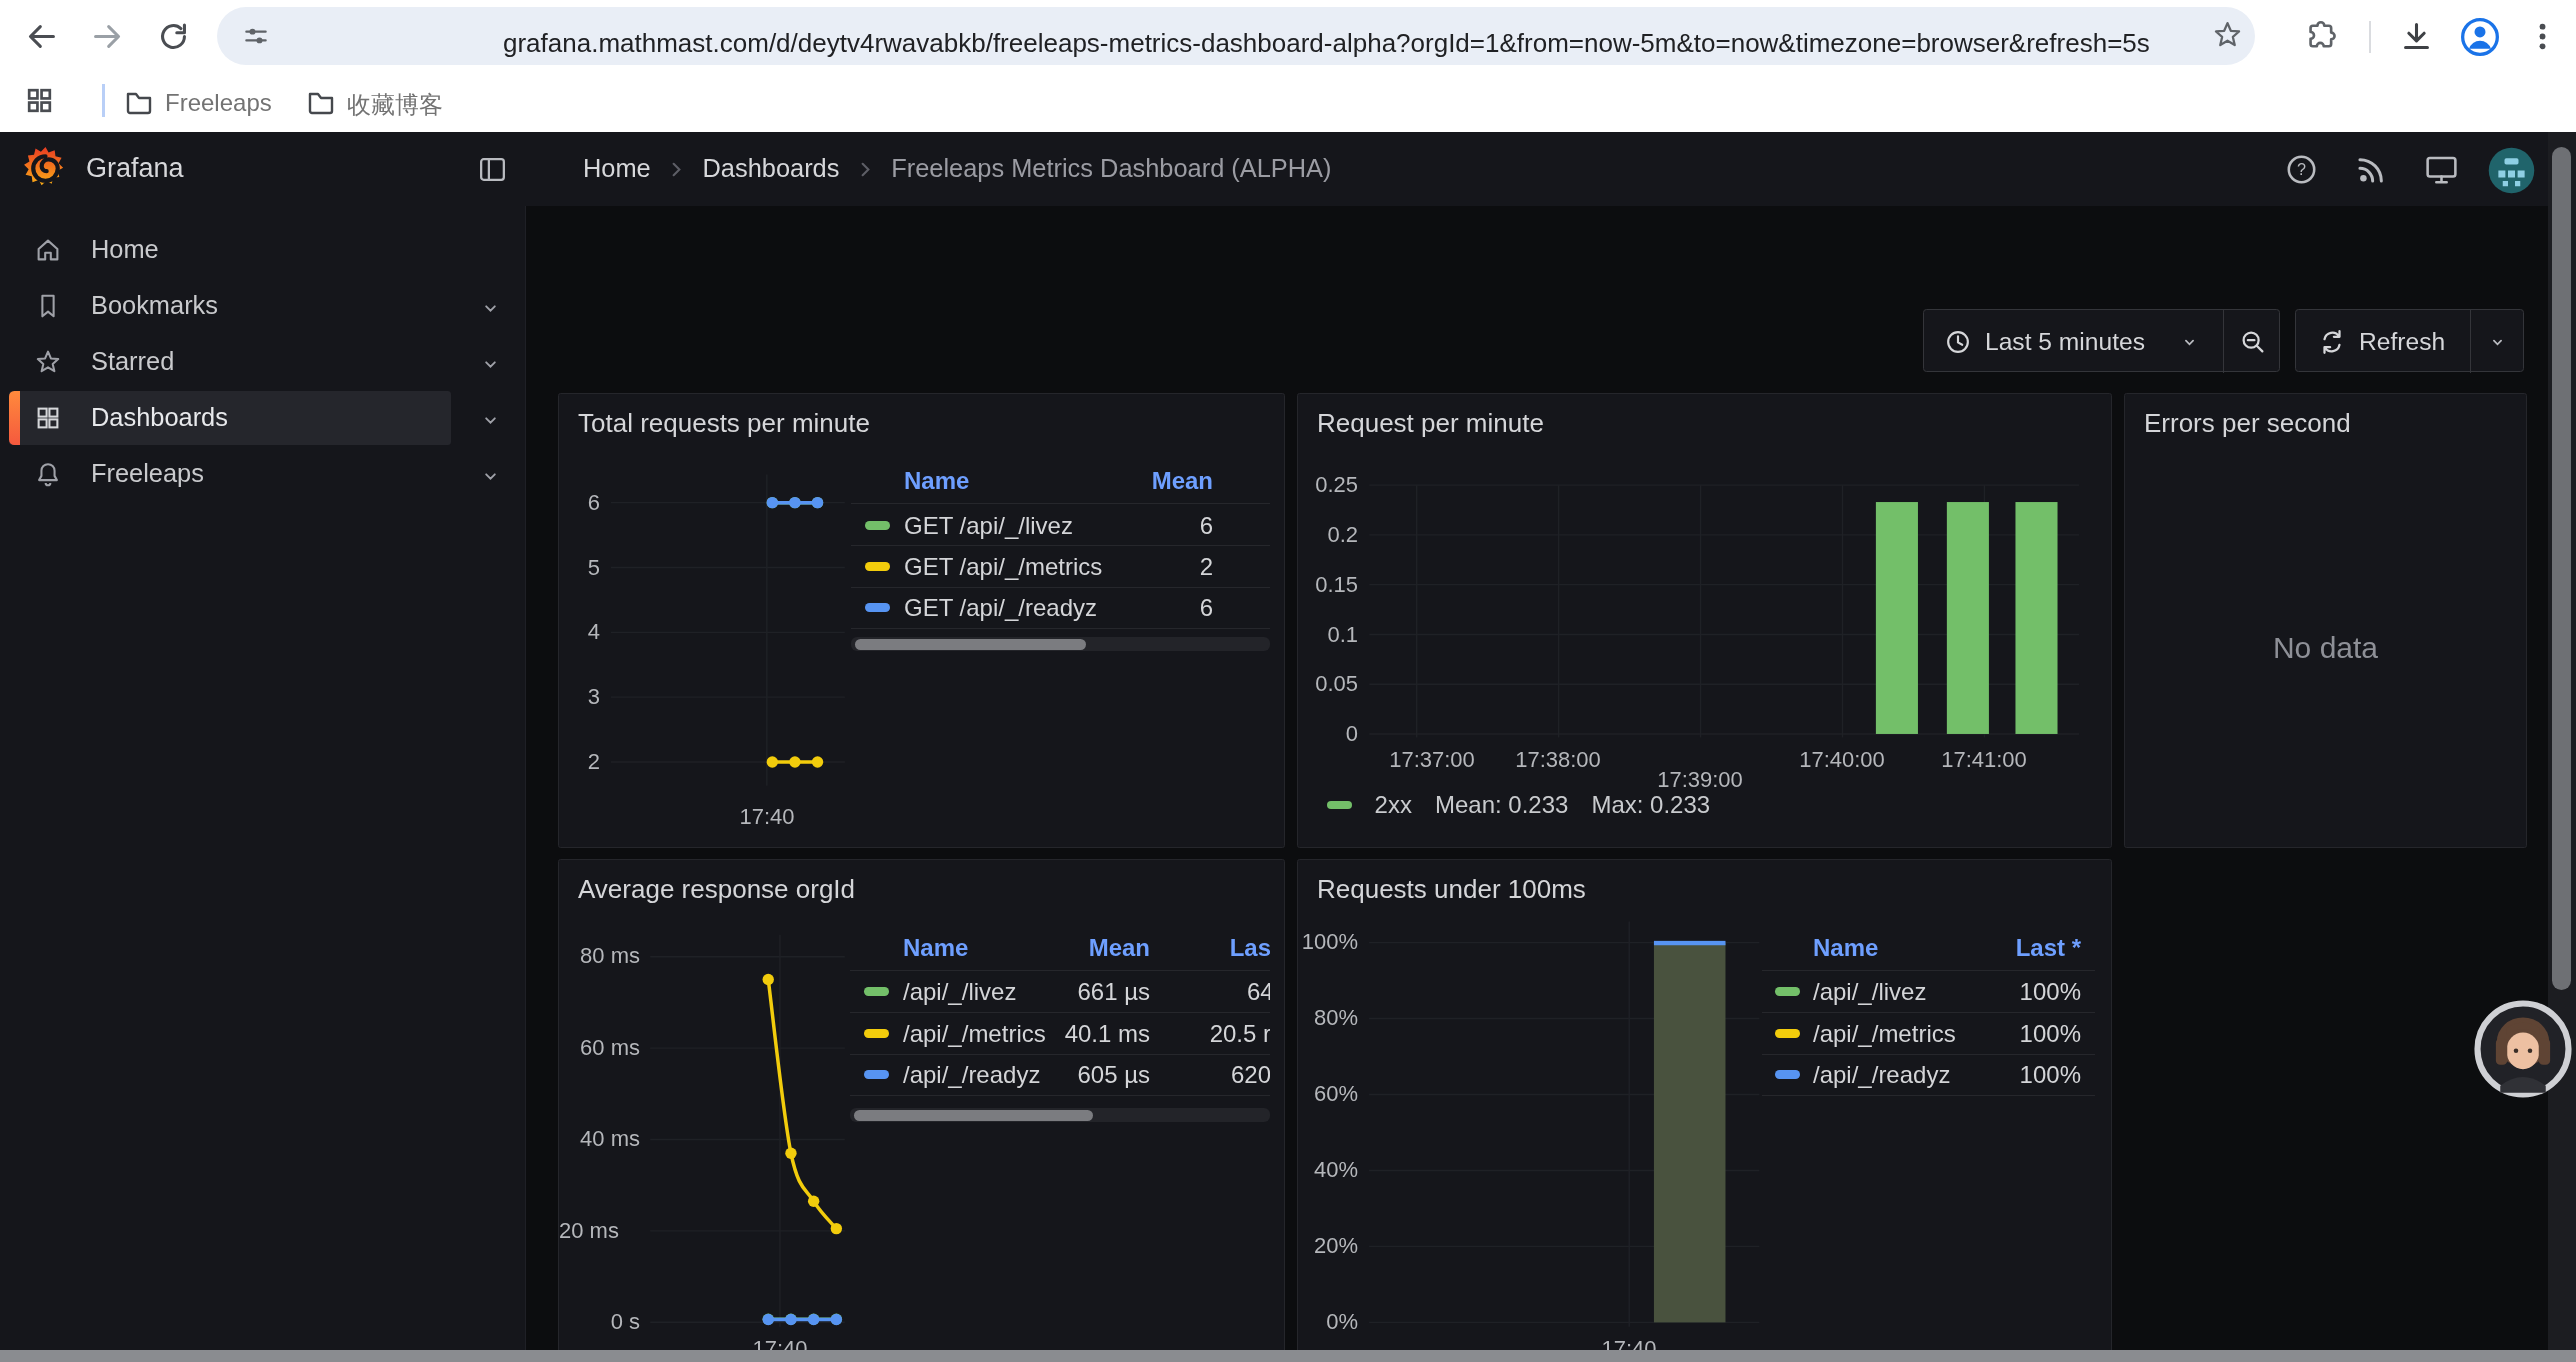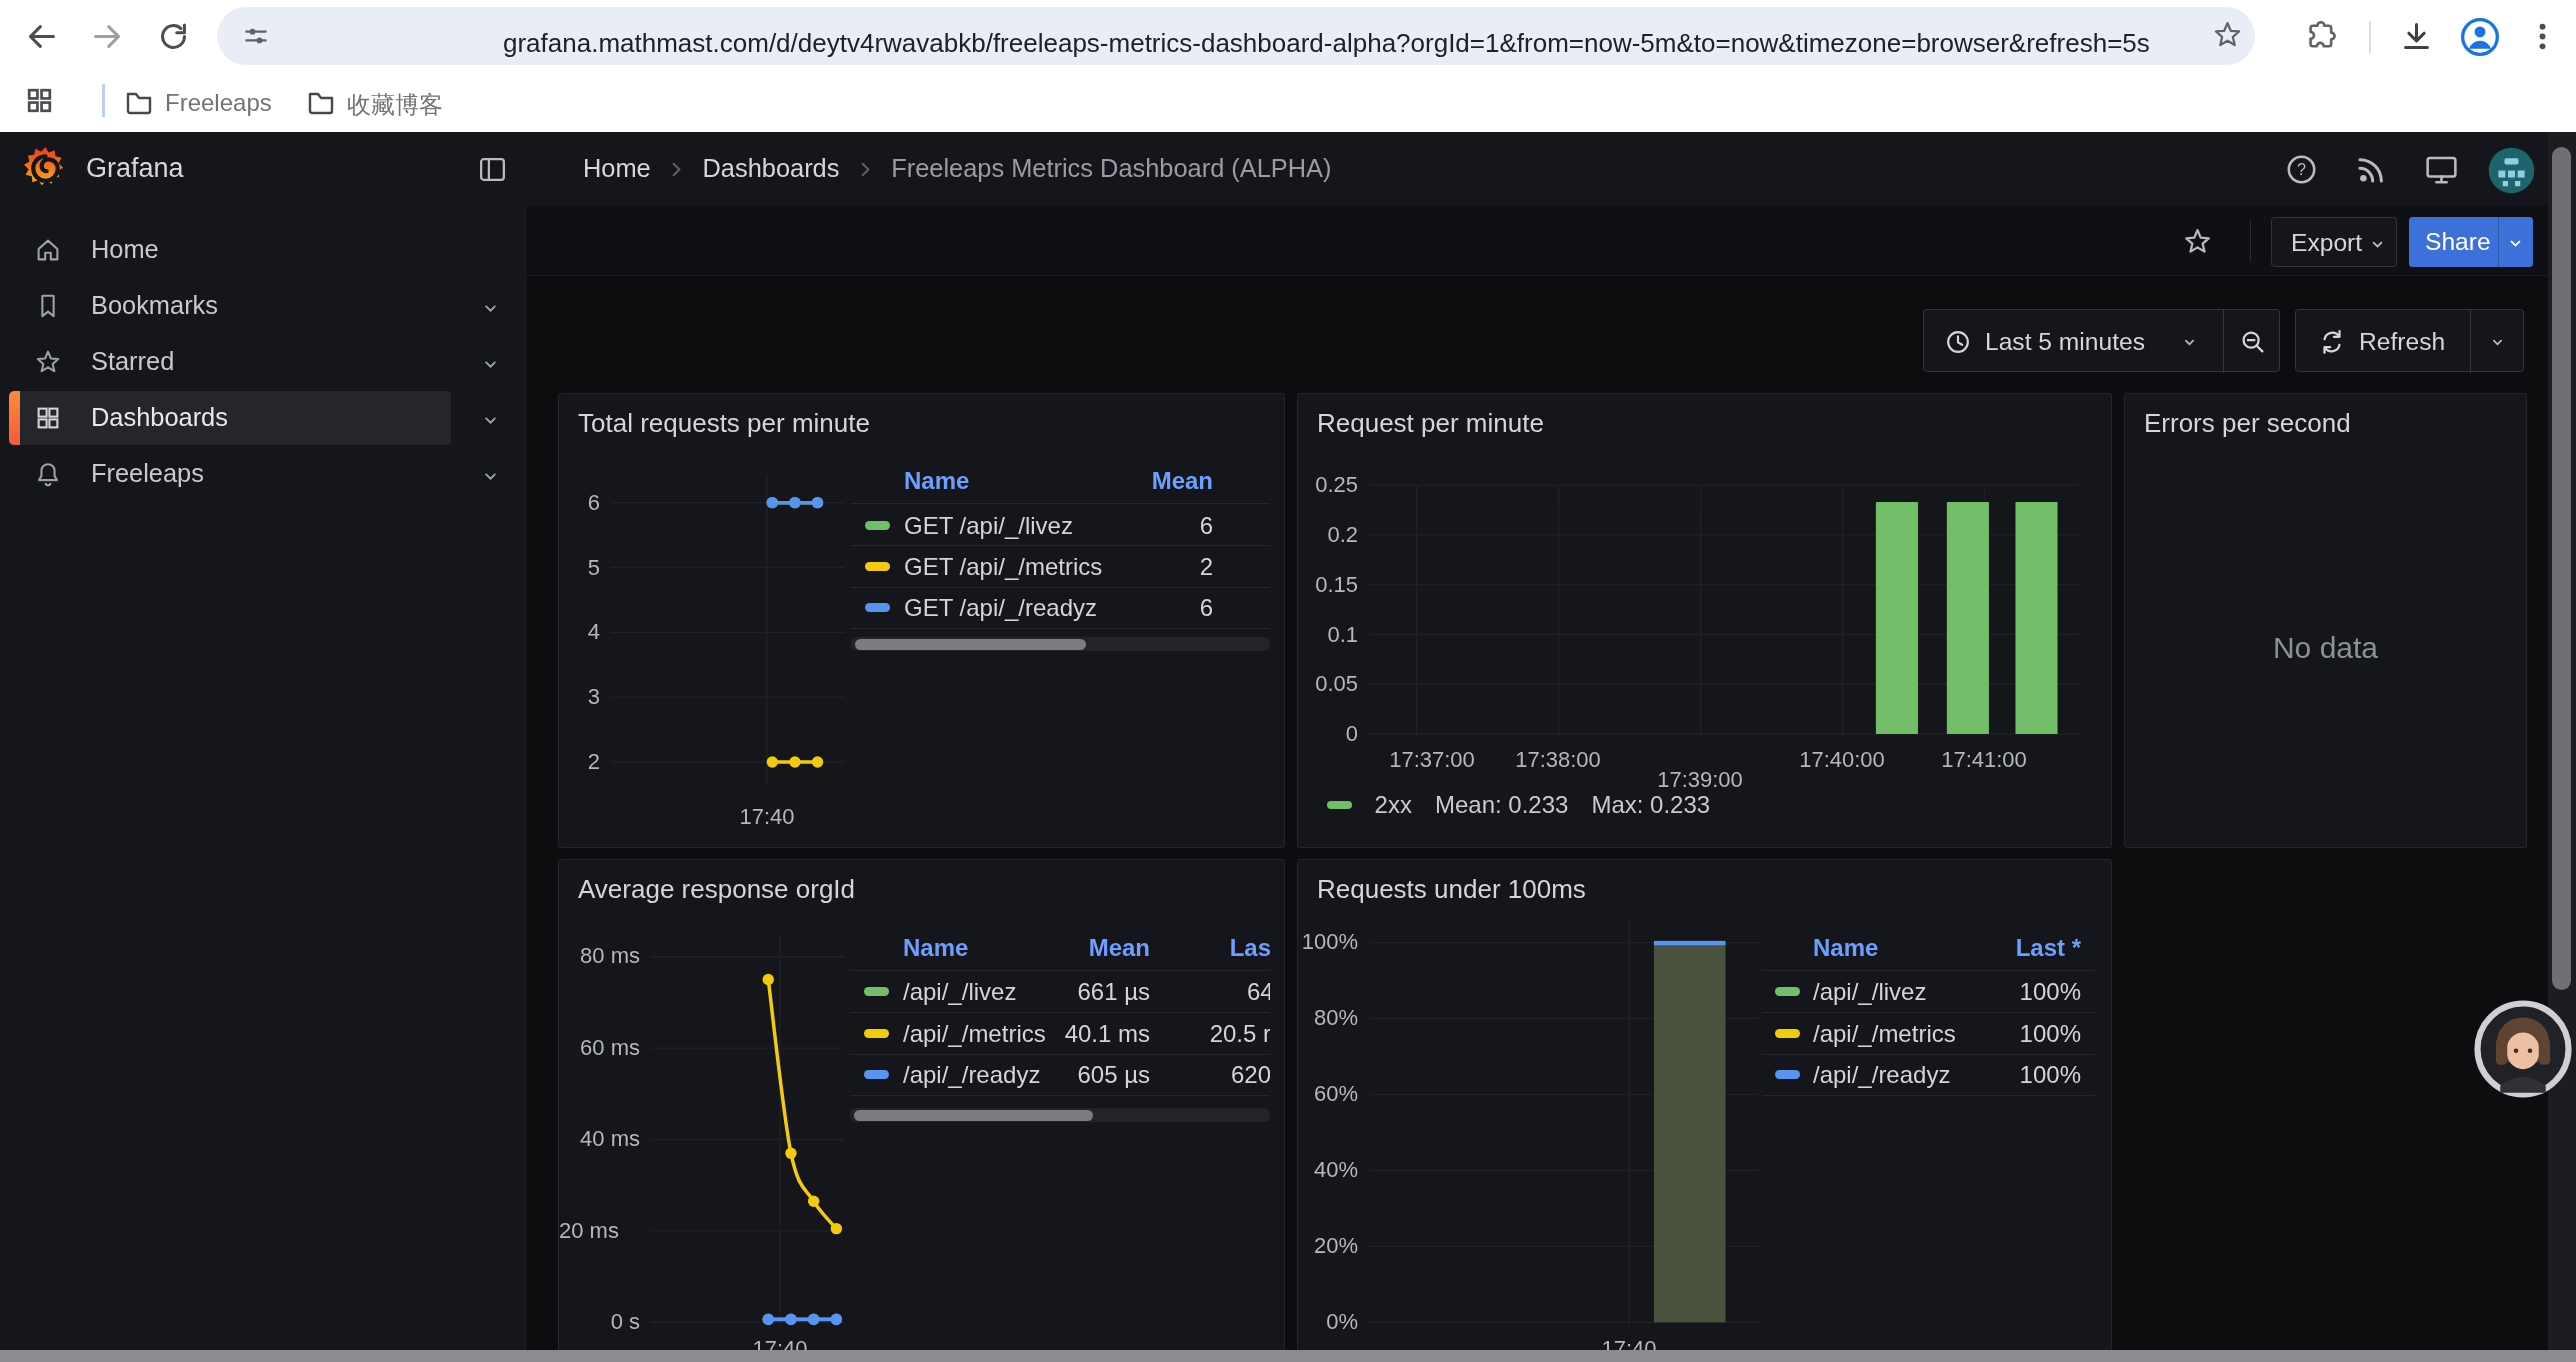--- a/index.html
+++ b/index.html
@@ -255,39 +255,20 @@
         </svg>
       <span class="side-label">Freeleaps</span>
       <svg class="abs" style="left:479px;top:17.5px" width="23" height="23" viewBox="0 0 32 32">
           <path d="M10 13 l6 6 6 -6" stroke="#9fa1a8" stroke-width="2.6" fill="none" stroke-linecap="round"></path>
         </svg>
     </div>
   </div>
 
   <div class="abs gf-main-bg"></div>
 
-  <div class="abs actions-row">
-    <svg class="abs" style="left:1655px;top:19px" width="33" height="33" viewBox="0 0 32 32">
-        <path d="M16 5 l3.1 7.2 7.8 .7 -5.9 5.2 1.8 7.7 -6.8 -4.1 -6.8 4.1 1.8 -7.7 -5.9 -5.2 7.8 -.7 z" stroke="#b9bbc0" stroke-width="2.2" fill="none" stroke-linejoin="round"></path>
-      </svg>
-    <div class="abs" style="left:1724px;top:14px;width:0.9px;height:42px;background:#2b2c32"></div>
-    <div class="btn" style="left:1745px;top:10.5px;width:126px;height:50px">
-      <span class="abs btn-label" style="left:19px;top:11.4px">Export</span>
-      <svg class="abs" style="left:95px;top:16px" width="21" height="21" viewBox="0 0 32 32">
-          <path d="M10 13 l6 6 6 -6" stroke="#b9bbc0" stroke-width="2.8" fill="none" stroke-linecap="round"></path>
-        </svg>
-    </div>
-    <div class="btn share-btn" style="left:1883px;top:10.5px;width:124px;height:50px">
-      <span class="abs btn-label" style="left:16px;top:11.4px">Share</span>
-      <div class="abs" style="left:89px;top:0;width:0.9px;height:50px;background:#2b57ad"></div>
-      <svg class="abs" style="left:96px;top:16px" width="21" height="21" viewBox="0 0 32 32">
-          <path d="M10 13 l6 6 6 -6" stroke="#ffffff" stroke-width="2.8" fill="none" stroke-linecap="round"></path>
-        </svg>
-    </div>
-  </div>
 
   <div class="btn" style="left:1923px;top:309px;width:357px;height:63px">
     <div class="abs" style="left:0;top:0;width:298px;height:63px">
       <svg class="abs" style="left:19px;top:16.7px" width="30" height="30" viewBox="0 0 32 32">
           <circle cx="16" cy="16" r="10.5" stroke="#d6d7da" stroke-width="2.3" fill="none"></circle>
           <path d="M16 10 v6.5 l4.5 2.5" stroke="#d6d7da" stroke-width="2.3" fill="none" stroke-linecap="round"></path>
         </svg>
       <span class="abs btn-label" style="left:61px;top:17.5px">Last 5 minutes</span>
       <svg class="abs" style="left:256px;top:23px" width="19" height="19" viewBox="0 0 32 32">
           <path d="M10 13 l6 6 6 -6" stroke="#b9bbc0" stroke-width="3" fill="none" stroke-linecap="round"></path>

